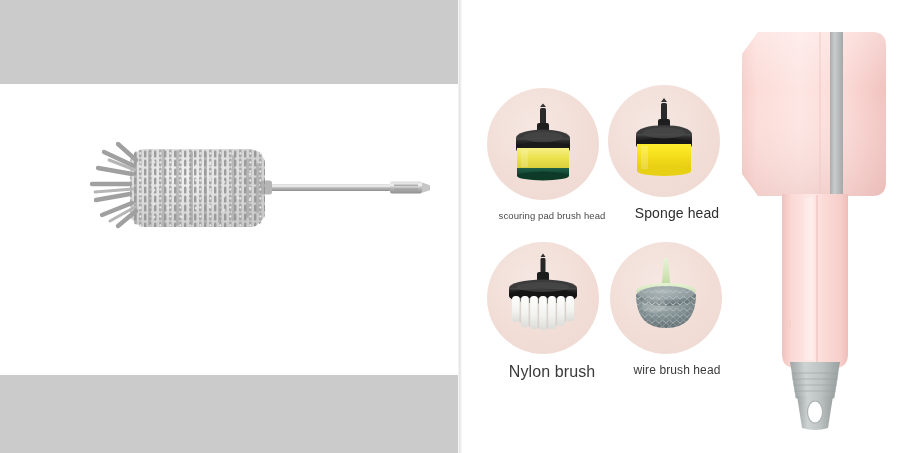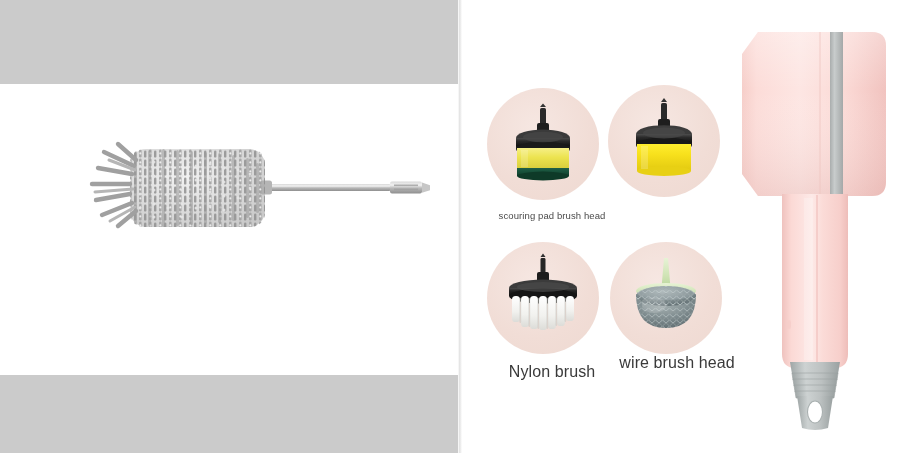--- a/index.html
+++ b/index.html
@@ -33,21 +33,21 @@
     margin:0 auto;}
   .cell-0 .disc{margin-left:4px;}
   .cell-1 .disc{margin-left:0px;}
   .cell-2 .disc{margin-left:4px;}
   .cell-3 .disc{margin-left:2px;}
 
   .cap-label{text-align:center;color:#3f3f3f;white-space:nowrap;}
   .lbl-sm{font-size:9.5px;letter-spacing:.1px;margin-top:10px;color:#4a4a4a;}
   .lbl-md{font-size:14px;letter-spacing:.1px;margin-top:8px;color:#2f2f2f;}
   .lbl-nm{font-size:16px;letter-spacing:.1px;margin-top:9px;color:#3a3a3a;}
-  .lbl-wb{font-size:16px;letter-spacing:.1px;color:#3a3a3a;}
+  .lbl-wb{font-size:12px;letter-spacing:.1px;margin-top:9px;color:#3a3a3a;}
 
   
   .device{position:absolute;left:258px;top:24px;width:185px;height:406px;}
 
   svg{display:block;overflow:visible;}
 </style>
 </head>
 <body>
 
 <div class="stage">
@@ -235,20 +235,21 @@
           <rect x="50" y="34" width="12" height="10" rx="2" fill="#1e1e1e"></rect>
           <ellipse cx="56" cy="49" rx="28" ry="8.8" fill="#3c3c3c"></ellipse>
           <rect x="28" y="49" width="56" height="11" fill="url(#capB)"></rect>
           <ellipse cx="56" cy="60" rx="28" ry="7.6" fill="#191919"></ellipse>
           <ellipse cx="56" cy="48" rx="21" ry="5.4" fill="#494949" opacity=".72"></ellipse>
           <rect x="29" y="59" width="54" height="27" fill="url(#spB)"></rect>
           <ellipse cx="56" cy="86" rx="27" ry="5" fill="#e8d014"></ellipse>
           <rect x="33" y="61" width="7" height="23" fill="#ffffff" opacity=".2"></rect>
         </svg>
       </div>
+      <div class="cap-label lbl-md">Sponge head</div>
     </div>
 
     <div class="head-cell cell-2">
       <div class="disc">
         <svg width="112" height="112" viewBox="0 0 112 112" style="position:absolute;left:0;top:0">
           <defs>
             <linearGradient id="capC" x1="0" y1="0" x2="0" y2="1">
               <stop offset="0%" stop-color="#4a4a4a"></stop>
                 <stop offset="35%" stop-color="#242424"></stop>
               <stop offset="100%" stop-color="#101010"></stop>

